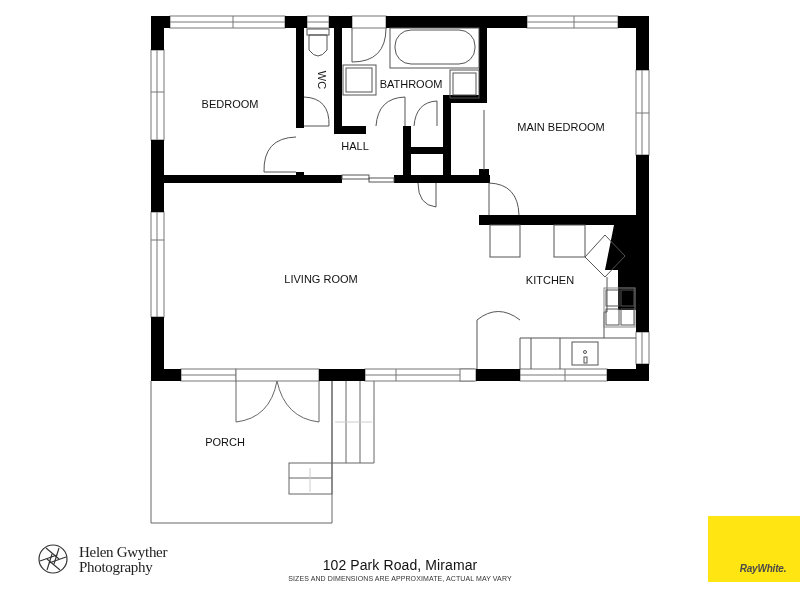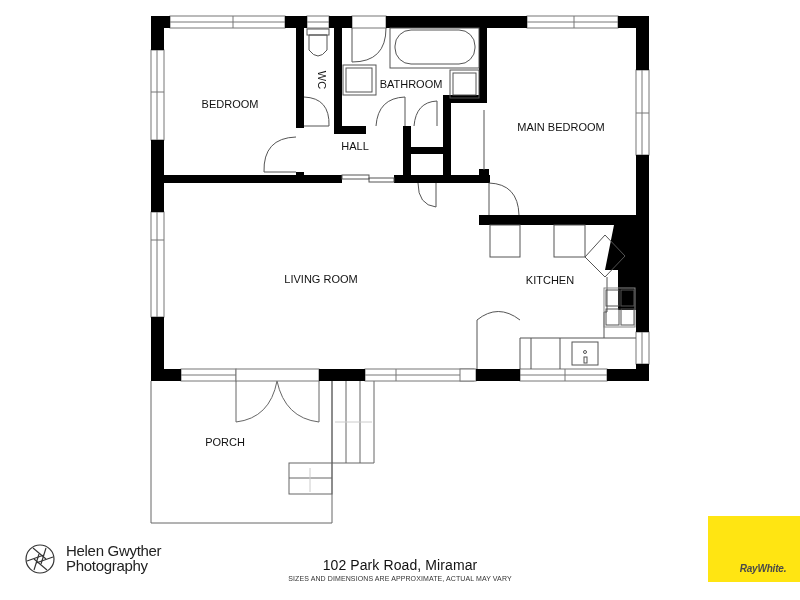--- a/index.html
+++ b/index.html
@@ -1,21 +1,21 @@
 <!DOCTYPE html>
 <html><head>
   <meta charset="utf-8">
   <style>
     html, body { margin: 0; padding: 0; background: #ffffff; }
     body { width: 800px; height: 600px; position: relative; overflow: hidden; font-family: "Liberation Sans", sans-serif; }
     #plan { position: absolute; left: 0; top: 0; width: 800px; height: 600px; }
     .room-label { font-family: "Liberation Sans", sans-serif; font-size: 11px; fill: #111; }
     .footer-address { position: absolute; left: 0; width: 800px; top: 557px; text-align: center; font-size: 14px; color: #111; letter-spacing: 0.1px; }
     .footer-disclaimer { position: absolute; left: 0; width: 800px; top: 575px; text-align: center; font-size: 7px; color: #333; letter-spacing: 0.1px; }
-    .photog { position: absolute; left: 24px; top: 543px; display: flex; align-items: flex-start; }
+    .photog { position: absolute; left: 37px; top: 543px; display: flex; align-items: flex-end; font-family: Liberation Serif, serif; }
     .photog-logo { width: 32px; height: 32px; }
     .photog-text { margin-left: 10px; font-size: 15px; line-height: 15px; color: #222; letter-spacing: -0.3px; }
     .photog-text span { display: block; }
     .rw-logo { position: absolute; left: 708px; top: 516px; width: 66px; height: 66px; background: #ffe512; padding-left: 44px; }
     .rw-text { position: absolute; left: 0; right: 0; bottom: 8px; text-align: center; font-size: 10px; font-weight: bold; font-style: italic; color: #4a4a4a; letter-spacing: -0.2px; }
   </style>
 </head>
 <body>
 
 <svg id="plan" viewBox="0 0 800 600" xmlns="http://www.w3.org/2000/svg">

